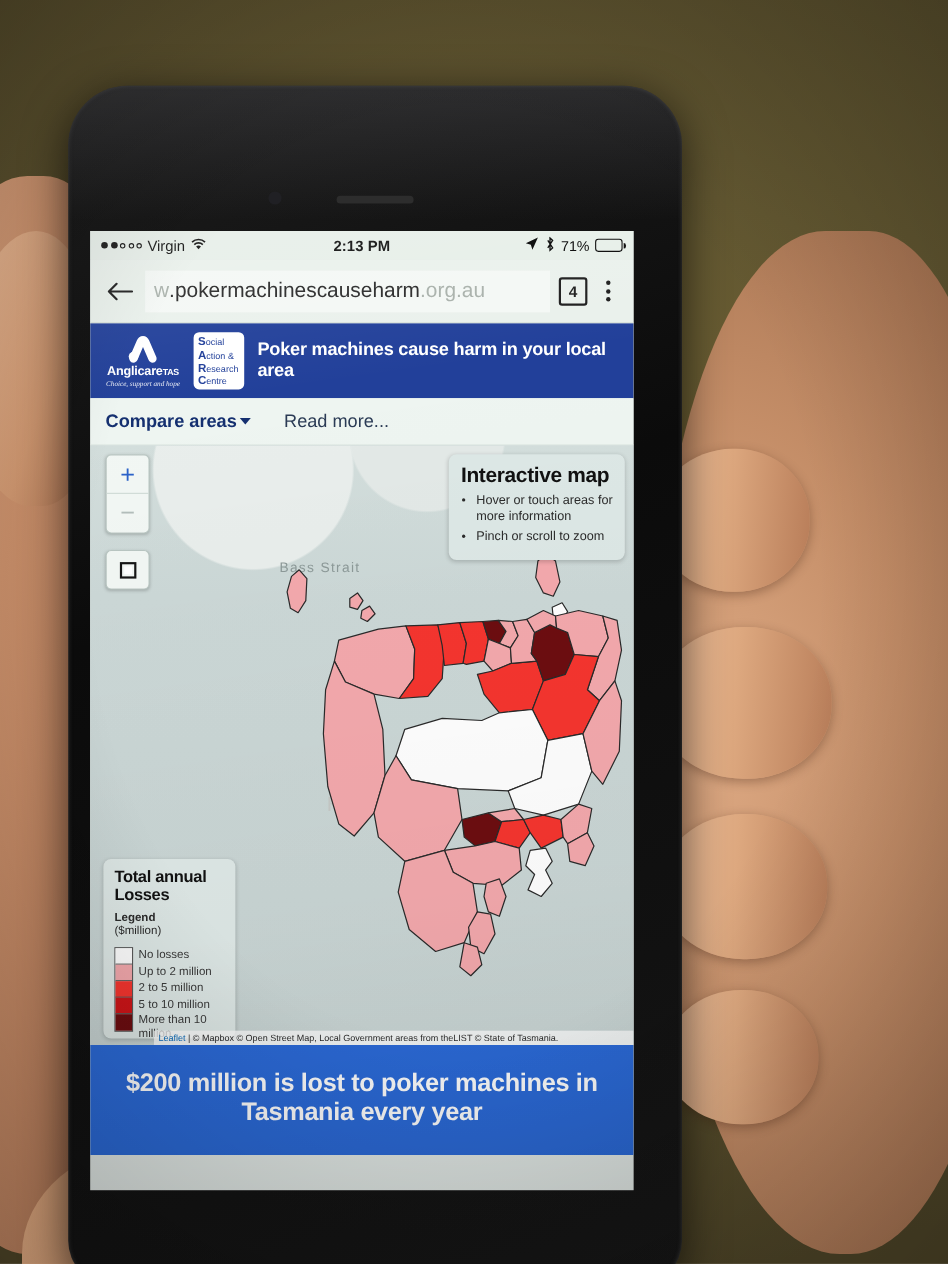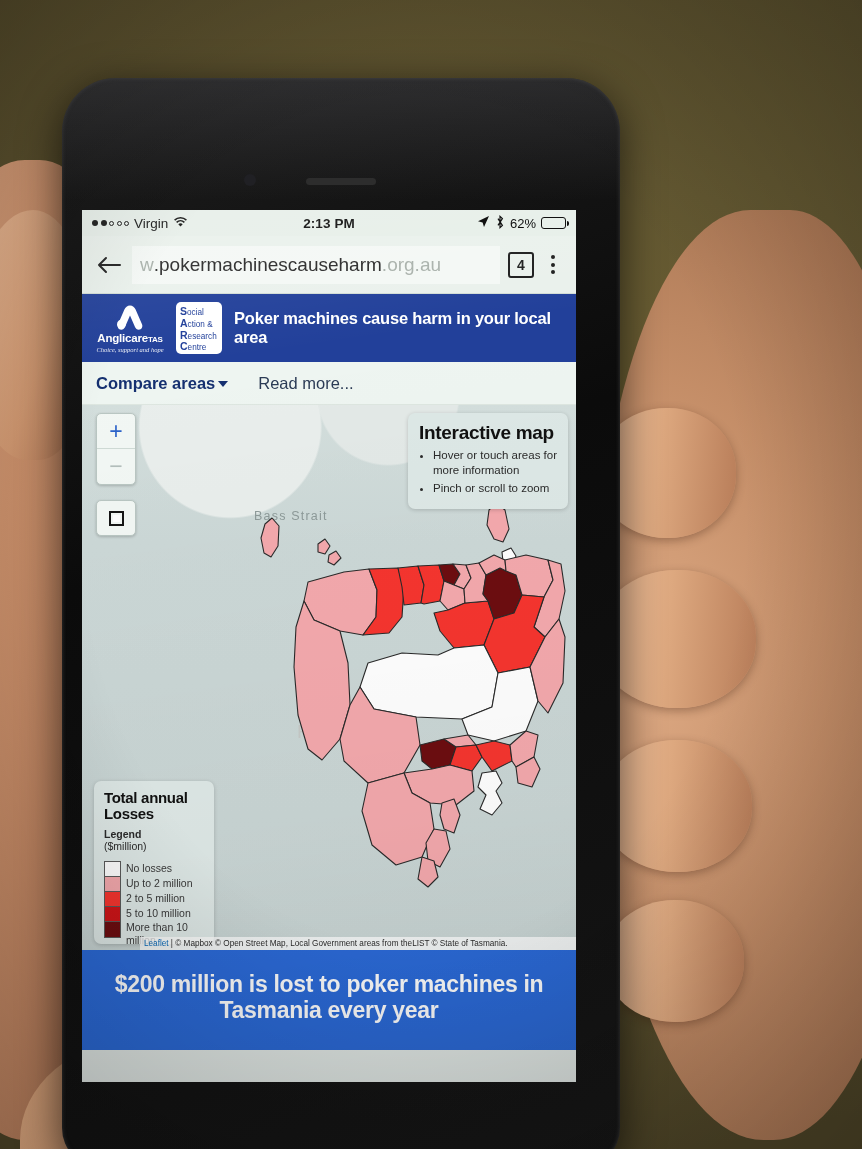--- a/index.html
+++ b/index.html
@@ -354,21 +354,21 @@
           <span>
             <svg width="13" height="13" viewBox="0 0 13 13">
               <path d="M12 1 1 6.2l4.6 1.3L7 12z" fill="#111"></path>
             </svg>
           </span>
           <span>
             <svg width="10" height="14" viewBox="0 0 10 14">
               <path d="M3 3.6 7.4 10.4 5 12.6V1.4l2.4 2.2L3 10.4" stroke="#111" stroke-width="1.2" fill="none"></path>
             </svg>
           </span>
-          <span class="batt-pct">62%</span>
+          <span class="batt-pct">71%</span>
           <span class="batt">
             <span class="batt-fill"></span>
           </span>
         </div>
       </div>
 
       <div id="urlbar">
         <div id="back-btn">
           <svg width="26" height="22" viewBox="0 0 26 22">
             <path d="M24 11H3M10 4 3 11l7 7" stroke="#1d1d1d" stroke-width="2" fill="none" stroke-linecap="round" stroke-linejoin="round"></path>

